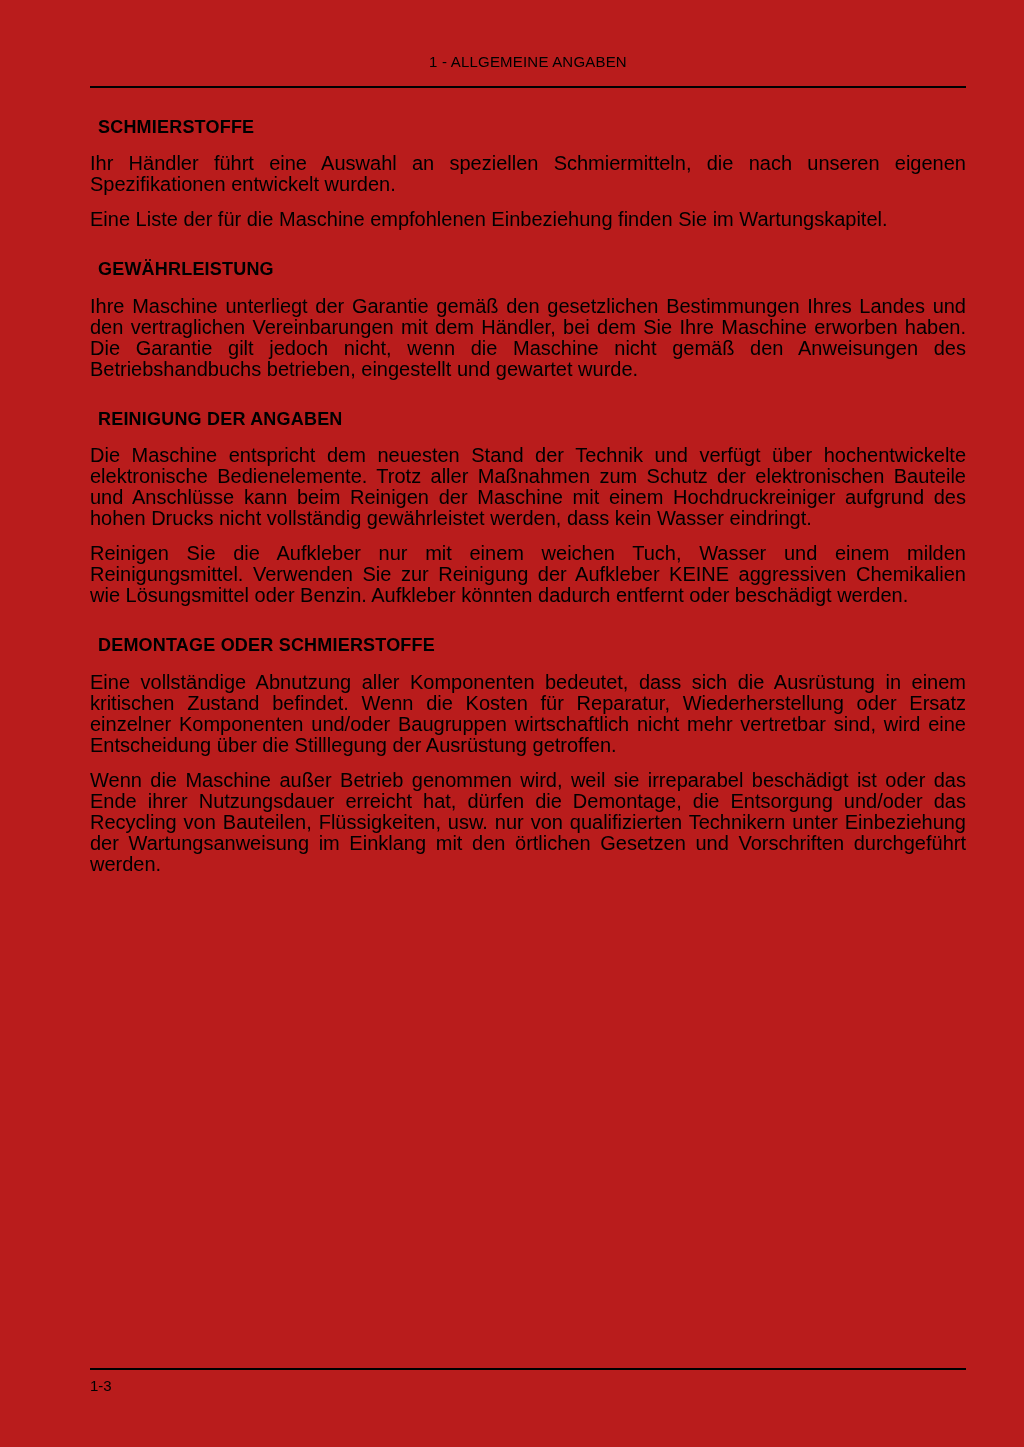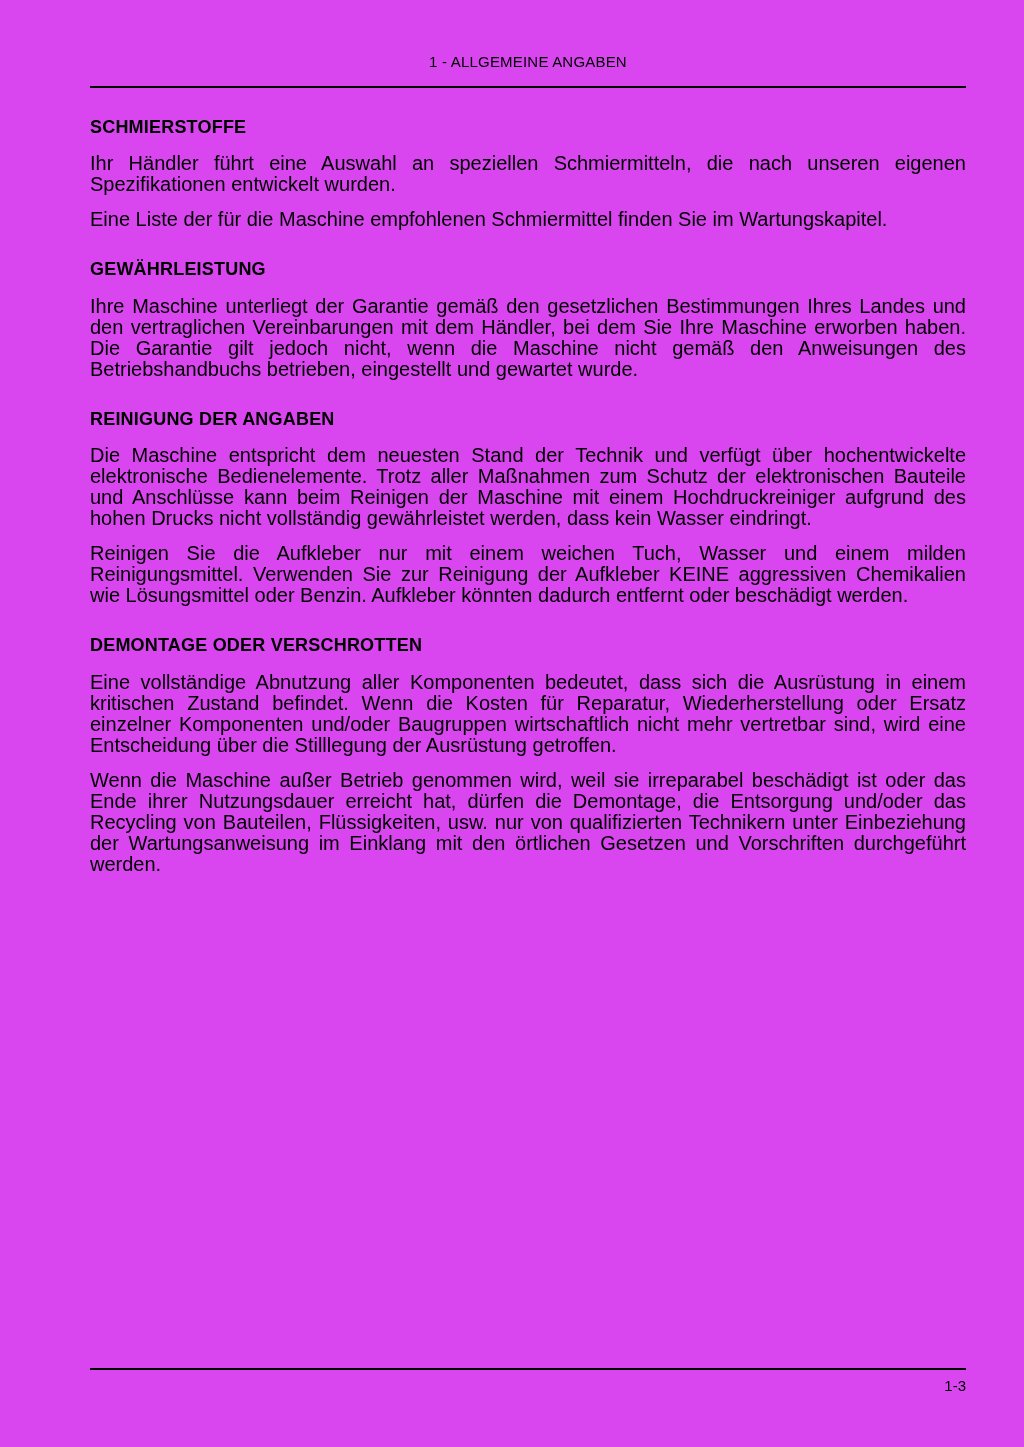--- a/index.html
+++ b/index.html
@@ -5,21 +5,21 @@
   html, body {
     margin: 0;
     padding: 0;
     background: #ffffff;
   }
   .page {
     position: relative;
     width: 1024px;
     height: 1447px;
     margin: 0 auto;
-    background: #d946ef;
+    background: #b91c1c;
     color: #000000;
     font-family: "Liberation Sans", "DejaVu Sans", sans-serif;
     box-sizing: border-box;
     overflow: hidden;
   }
   .content {
     position: absolute;
     top: 52px;
     left: 90px;
     width: 876px;
@@ -34,21 +34,21 @@
   .rule {
     border: none;
     border-top: 2px solid #000000;
     margin: 0;
     height: 0;
   }
   .section-heading {
     font-size: 18px;
     font-weight: bold;
     letter-spacing: 0.2px;
-    margin: 29px 0 15px 0;
+    margin: 29px 0 15px 8px;
     line-height: 1.2;
   }
   .section:first-of-type .section-heading {
     margin-top: 31px;
   }
   .para {
     font-size: 20px;
     line-height: 21px;
     text-align: justify;
     margin: 0 0 14px 0;
@@ -56,54 +56,54 @@
   .para:last-child {
     margin-bottom: 0;
   }
   .footer {
     position: absolute;
     top: 1368px;
     left: 90px;
     width: 876px;
   }
   .page-number {
-    text-align: right;
+    text-align: left;
     font-size: 15px;
     margin-top: 7px;
   }
 </style>
 </head>
 <body>
 
 <div class="page">
 
   <div class="content">
 
     <div class="header-title">1 - ALLGEMEINE ANGABEN</div>
     <hr class="rule">
 
     <div class="section">
       <h2 class="section-heading">SCHMIERSTOFFE</h2>
       <p class="para">Ihr Händler führt eine Auswahl an speziellen Schmiermitteln, die nach unseren eigenen Spezifikationen entwickelt wurden.</p>
-      <p class="para">Eine Liste der für die Maschine empfohlenen Schmiermittel finden Sie im Wartungskapitel.</p>
+      <p class="para">Eine Liste der für die Maschine empfohlenen Einbeziehung finden Sie im Wartungskapitel.</p>
     </div>
 
     <div class="section">
       <h2 class="section-heading">GEWÄHRLEISTUNG</h2>
       <p class="para">Ihre Maschine unterliegt der Garantie gemäß den gesetzlichen Bestimmungen Ihres Landes und den vertraglichen Vereinbarungen mit dem Händler, bei dem Sie Ihre Maschine erworben haben.  Die Garantie gilt jedoch nicht, wenn die Maschine nicht gemäß den Anweisungen des Betriebshandbuchs betrieben, eingestellt und gewartet wurde.</p>
     </div>
 
     <div class="section">
       <h2 class="section-heading">REINIGUNG DER ANGABEN</h2>
       <p class="para">Die Maschine entspricht dem neuesten Stand der Technik und verfügt über hochentwickelte elektronische Bedienelemente.  Trotz aller Maßnahmen zum Schutz der elektronischen Bauteile und Anschlüsse kann beim Reinigen der Maschine mit einem Hochdruckreiniger aufgrund des hohen Drucks nicht vollständig gewährleistet werden, dass kein Wasser eindringt.</p>
       <p class="para">Reinigen Sie die Aufkleber nur mit einem weichen Tuch, Wasser und einem milden Reinigungsmittel.  Verwenden Sie zur Reinigung der Aufkleber KEINE aggressiven Chemikalien wie Lösungsmittel oder Benzin.  Aufkleber könnten dadurch entfernt oder beschädigt werden.</p>
     </div>
 
     <div class="section">
-      <h2 class="section-heading">DEMONTAGE ODER VERSCHROTTEN</h2>
+      <h2 class="section-heading">DEMONTAGE ODER SCHMIERSTOFFE</h2>
       <p class="para">Eine vollständige Abnutzung aller Komponenten bedeutet, dass sich die Ausrüstung in einem kritischen Zustand befindet.  Wenn die Kosten für Reparatur, Wiederherstellung oder Ersatz einzelner Komponenten und/oder Baugruppen wirtschaftlich nicht mehr vertretbar sind, wird eine Entscheidung über die Stilllegung der Ausrüstung getroffen.</p>
       <p class="para">Wenn die Maschine außer Betrieb genommen wird, weil sie irreparabel beschädigt ist oder das Ende ihrer Nutzungsdauer erreicht hat, dürfen die Demontage, die Entsorgung und/oder das Recycling von Bauteilen, Flüssigkeiten, usw. nur von qualifizierten Technikern unter Einbeziehung der Wartungsanweisung im Einklang mit den örtlichen Gesetzen und Vorschriften durchgeführt werden.</p>
     </div>
 
   </div>
 
   <div class="footer">
     <hr class="rule">
     <div class="page-number">1-3</div>
   </div>

